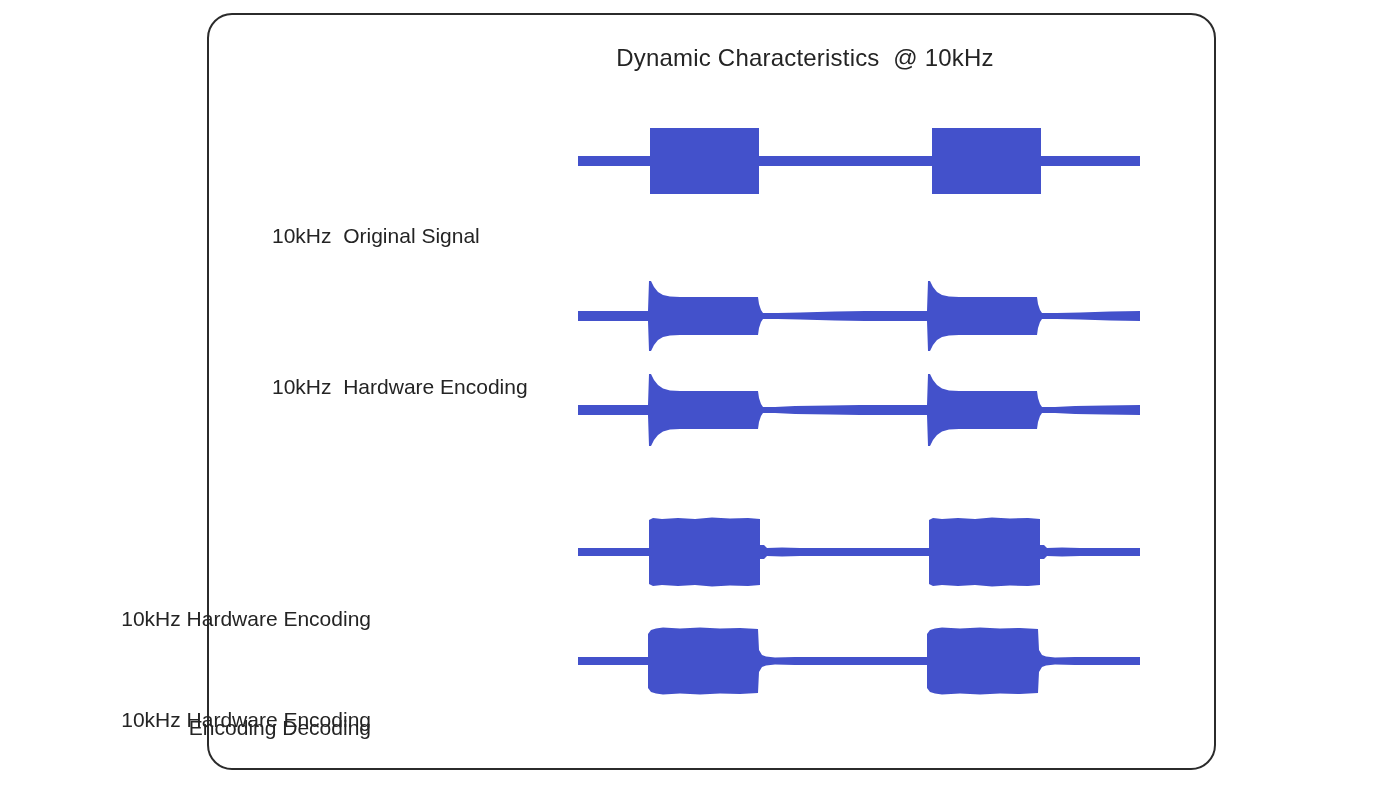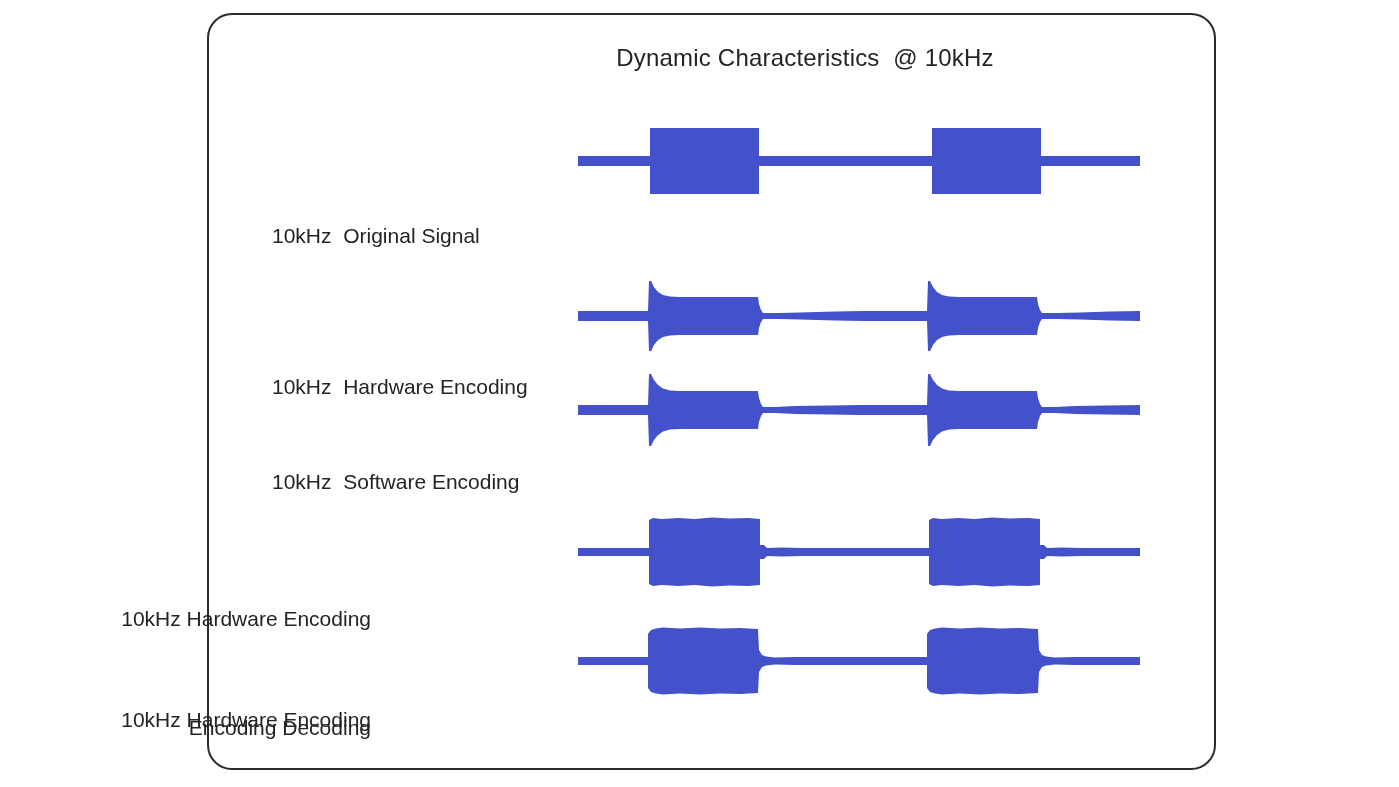--- a/index.html
+++ b/index.html
@@ -66,23 +66,20 @@
   <div class="figure-title" style="color: rgb(36, 36, 36);">Dynamic Characteristics  @ 10kHz</div>
 
   <div class="row-label lbl-0" style="color: rgb(36, 36, 36);">
     <span class="ln">10kHz  Original Signal</span>
   </div>
 
   <div class="row-label lbl-1" style="color: rgb(36, 36, 36);">
     <span class="ln">10kHz  Hardware Encoding</span>
   </div>
 
-  <div class="row-label lbl-2" style="color: rgb(36, 36, 36);">
-    <span class="ln">10kHz  Software Encoding</span>
-  </div>
 
   <div class="row-label lbl-3" style="color: rgb(36, 36, 36);">
     <span class="ln">10kHz Hardware Encoding</span>
     <span class="ln">Encoding Decoding</span>
   </div>
 
   <div class="row-label lbl-4" style="color: rgb(36, 36, 36);">
     <span class="ln">10kHz Hardware Encoding</span>
     <span class="ln">Software Decoding</span>
   </div>

